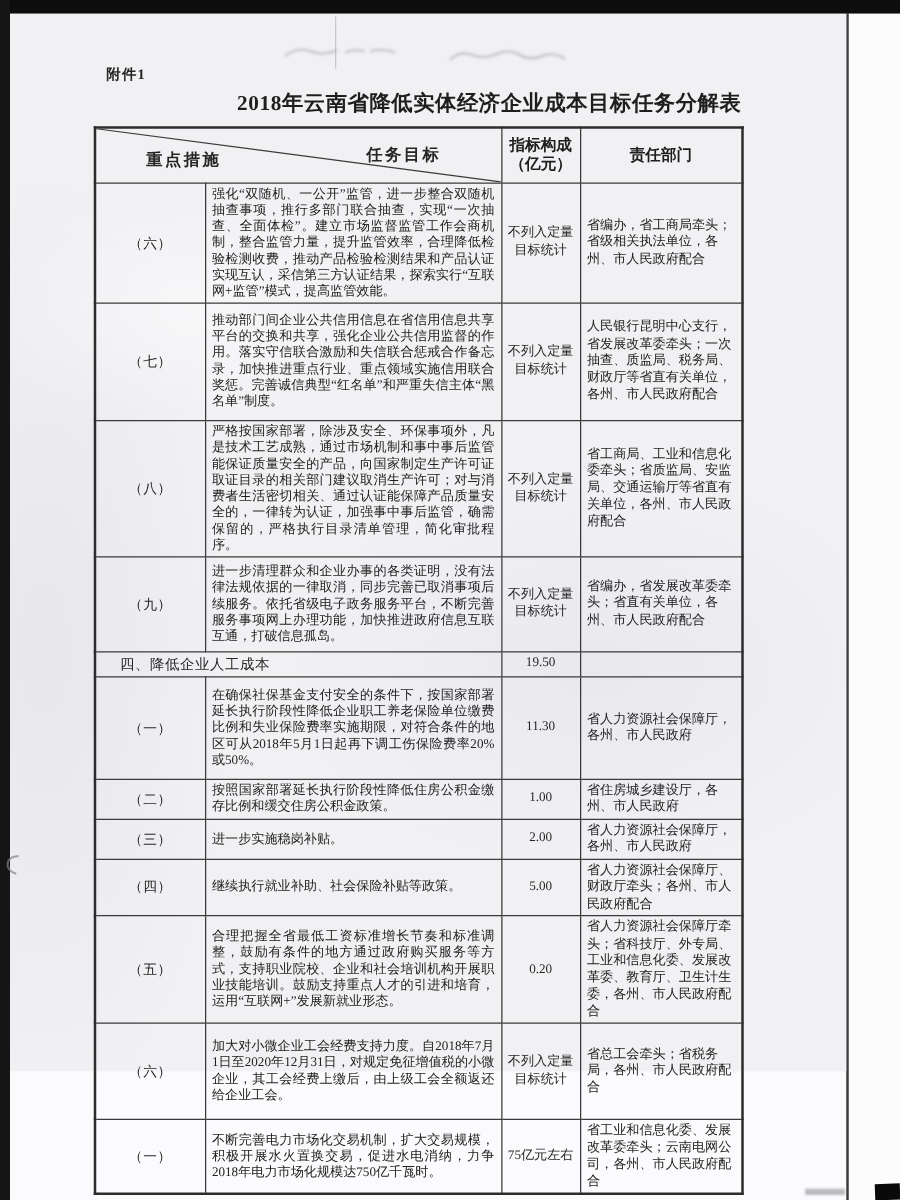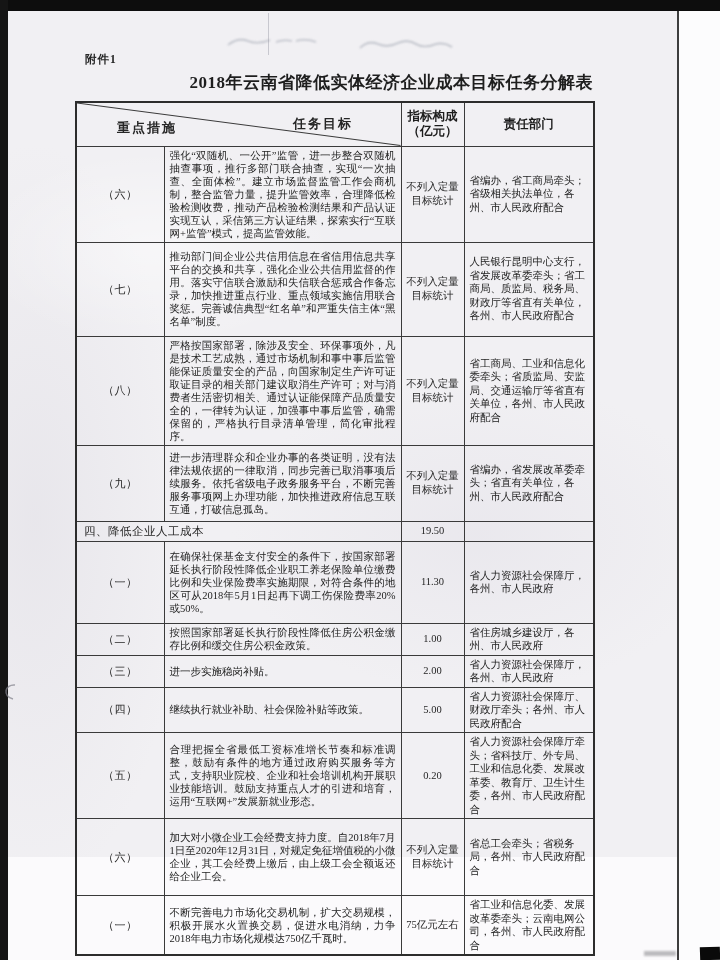--- a/index.html
+++ b/index.html
@@ -37,21 +37,21 @@
   .doc-table td { border:1px solid #3a3a3a; vertical-align:middle; }
   .head { font-weight:bold; font-size:12.5px; text-align:center; line-height:15px; color:#1d1d1d; }
   .diag-cell { position:relative; padding:0; height:44px;text-decoration:underline; }
   .diag-svg { position:absolute; inset:0; width:100%; height:100%; }
   .hl-measures { position:absolute; left:40px; top:16px; font-size:13px; font-weight:bold; letter-spacing:2px; }
   .hl-target  { position:absolute; left:216px; top:12px; font-size:13px; font-weight:bold; letter-spacing:2px;text-align:center; }
   .c-label { text-align:center; font-size:11px; letter-spacing:.5px; }
   .c-measure { font-size:10.5px; line-height:13px; padding:2px 5px; text-align:justify; color:#222;margin-top:48px; }
   .c-ind { text-align:center; font-size:10.5px; line-height:14px; padding:1px 3px; }
   .c-dept { font-size:10.5px; line-height:13.5px; padding:2px 5px; color:#222; }
-  .c-section { font-size:11.5px; padding:1px 7px; letter-spacing:.5px; }
+  .c-section { font-size:11.5px; padding:1px 19px; letter-spacing:.5px; }
   .pageno { position:absolute; left:318px; top:922px; font-size:10px; color:#444; }
   .scratch { position:absolute; left:260px; top:2px; width:1px; height:42px; background:rgba(140,140,152,.4); }
   .smudge { position:absolute; opacity:.6; filter:blur(1.2px); }
   .smudge-a { left:218px; top:22px; }
   .smudge-b { left:350px; top:24px; }
   .pencil-mark { position:absolute; left:1px; top:682px; opacity:.7; filter:blur(.4px); }
   .corner-blot { position:absolute; left:700px; top:947px; width:20px; height:13px; background:#0a0a0a; transform:rotate(-2deg); }
   .bottom-smear { position:absolute; left:644px; top:951px; width:32px; height:5px; background:rgba(70,70,75,.35); filter:blur(1px); }
 </style>
 </head>
@@ -102,21 +102,21 @@
         <tr style="height: 91px;">
           <td class="c-label">（六）</td>
           <td class="c-measure">强化“双随机、一公开”监管，进一步整合双随机抽查事项，推行多部门联合抽查，实现“一次抽查、全面体检”。建立市场监督监管工作会商机制，整合监管力量，提升监管效率，合理降低检验检测收费，推动产品检验检测结果和产品认证实现互认，采信第三方认证结果，探索实行“互联网+监管”模式，提高监管效能。</td>
           <td class="c-ind">不列入定量目标统计</td>
           <td class="c-dept">省编办，省工商局牵头；省级相关执法单位，各州、市人民政府配合</td>
         </tr>
         <tr style="height: 94px;">
           <td class="c-label">（七）</td>
           <td class="c-measure">推动部门间企业公共信用信息在省信用信息共享平台的交换和共享，强化企业公共信用监督的作用。落实守信联合激励和失信联合惩戒合作备忘录，加快推进重点行业、重点领域实施信用联合奖惩。完善诚信典型“红名单”和严重失信主体“黑名单”制度。</td>
           <td class="c-ind">不列入定量目标统计</td>
-          <td class="c-dept">人民银行昆明中心支行，省发展改革委牵头；省工商局、质监局、税务局、财政厅等省直有关单位，各州、市人民政府配合</td>
+          <td class="c-dept">人民银行昆明中心支行，省发展改革委牵头；一次抽查、质监局、税务局、财政厅等省直有关单位，各州、市人民政府配合</td>
         </tr>
         <tr style="height: 91px;">
           <td class="c-label">（八）</td>
           <td class="c-measure">严格按国家部署，除涉及安全、环保事项外，凡是技术工艺成熟，通过市场机制和事中事后监管能保证质量安全的产品，向国家制定生产许可证取证目录的相关部门建议取消生产许可；对与消费者生活密切相关、通过认证能保障产品质量安全的，一律转为认证，加强事中事后监管，确需保留的，严格执行目录清单管理，简化审批程序。</td>
           <td class="c-ind">不列入定量目标统计</td>
           <td class="c-dept">省工商局、工业和信息化委牵头；省质监局、安监局、交通运输厅等省直有关单位，各州、市人民政府配合</td>
         </tr>
         <tr style="height: 76px;">
           <td class="c-label">（九）</td>
           <td class="c-measure">进一步清理群众和企业办事的各类证明，没有法律法规依据的一律取消，同步完善已取消事项后续服务。依托省级电子政务服务平台，不断完善服务事项网上办理功能，加快推进政府信息互联互通，打破信息孤岛。</td>

